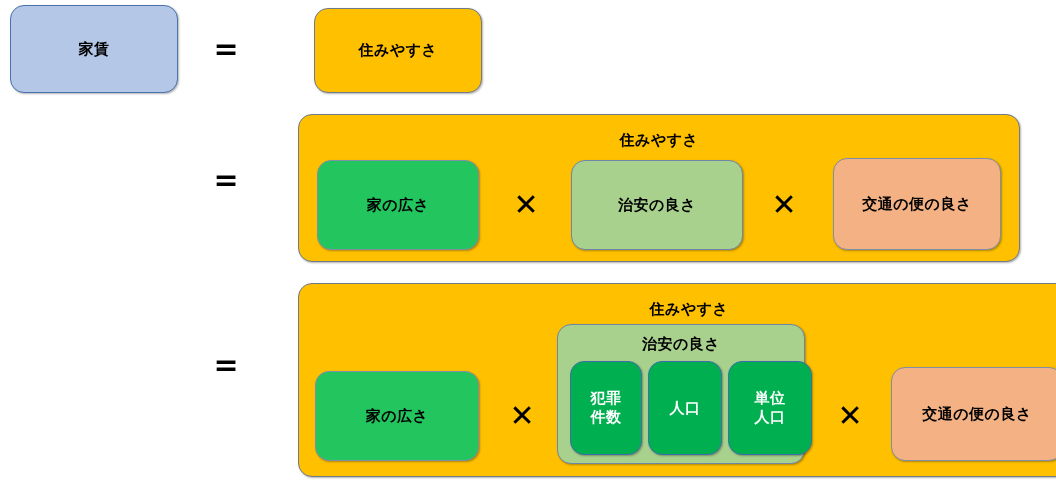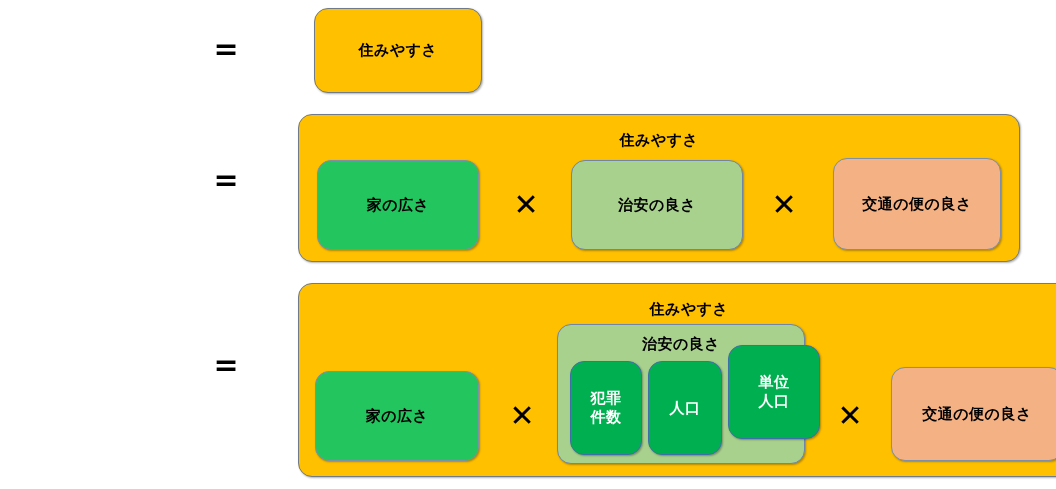--- a/index.html
+++ b/index.html
@@ -87,20 +87,23 @@
   .op-x {
     font-size: 30px;
     font-family: "DejaVu Sans", "Liberation Sans", sans-serif;
   }
 </style>
 </head>
 <body>
 
 <div class="stage">
 
+  <div class="node rbox c-blue" style="left:10px; top:5px; width:168px; height:88px;">
+    <span class="label">家賃</span>
+  </div>
 
   <div class="op op-eq" style="left:208px; top:32px; width:36px; height:34px;">=</div>
 
   <div class="node rbox c-orange" style="left:274px; top:8px; width:168px; height:85px;">
     <span class="label">住みやすさ</span>
   </div>
 
   <div class="op op-eq" style="left:208px; top:163px; width:36px; height:34px;">=</div>
 
   <div class="node rbox c-orange" style="left:258px; top:114px; width:722px; height:148px; display:block;">
@@ -139,21 +142,21 @@
 
       <div class="node rbox c-dkgrn" style="left:12px; top:36px; width:72px; height:94px;">
         <span class="label label-white">犯罪
 件数</span>
       </div>
 
       <div class="node rbox c-dkgrn" style="left:90px; top:36px; width:74px; height:94px;">
         <span class="label label-white">人口</span>
       </div>
 
-      <div class="node rbox c-dkgrn" style="left:170px; top:20px; width:92px; height:94px;">
+      <div class="node rbox c-dkgrn" style="left:170px; top:36px; width:84px; height:94px;">
         <span class="label label-white">単位
 人口</span>
       </div>
     </div>
 
     <div class="op op-x" style="left:534px; top:115px; width:34px; height:34px;">✕</div>
 
     <div class="node rbox c-salmon" style="left:592px; top:83px; width:172px; height:94px;">
       <span class="label">交通の便の良さ</span>
     </div>

